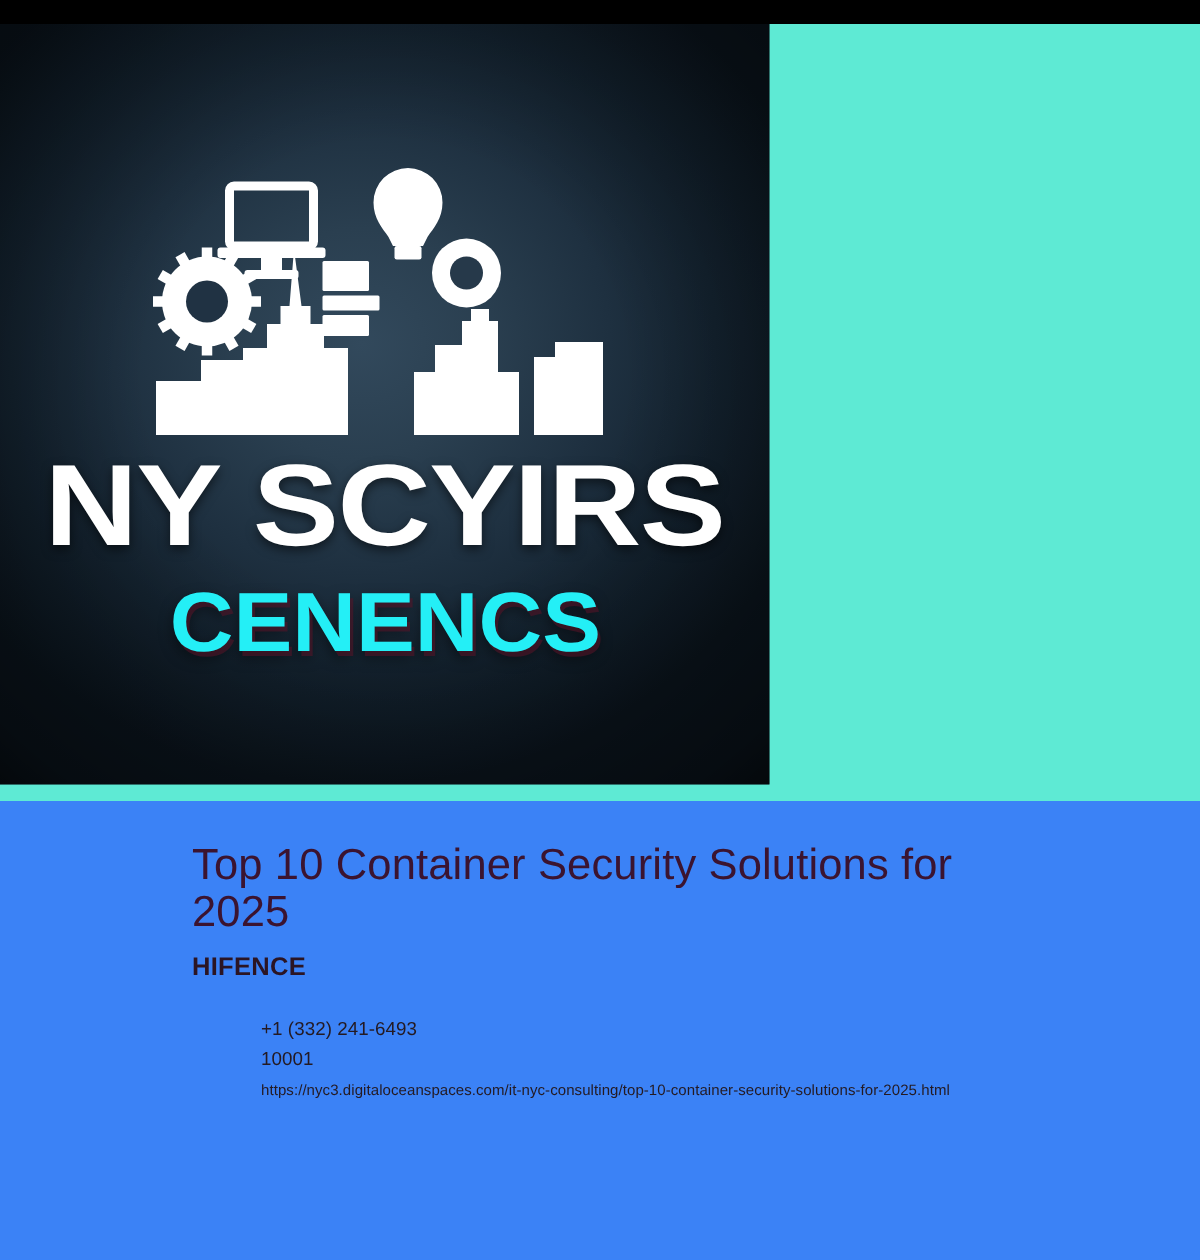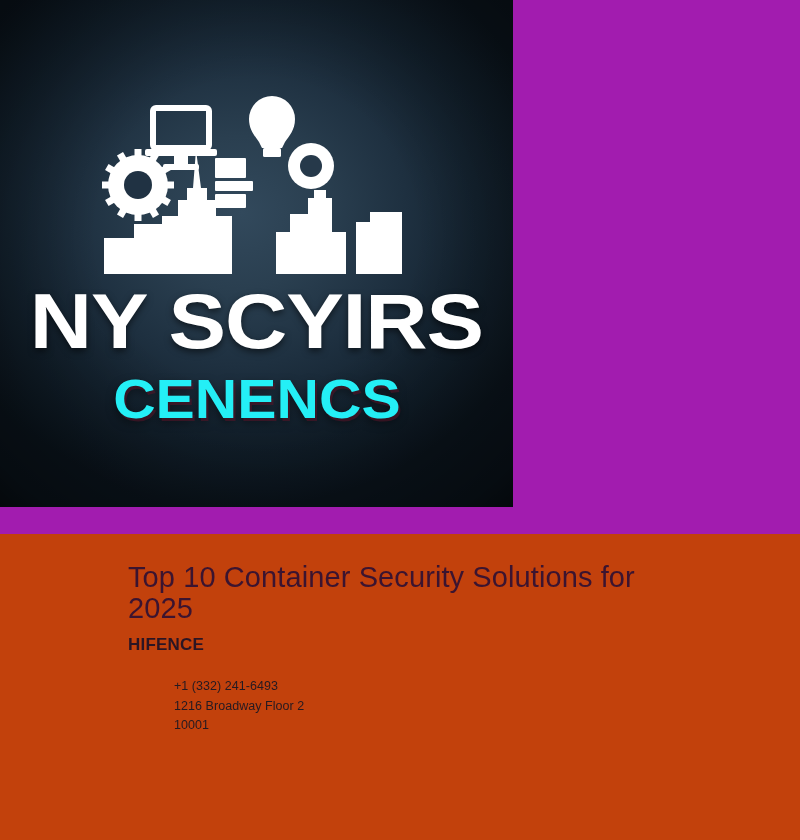--- a/index.html
+++ b/index.html
@@ -13,24 +13,24 @@
     background: #000000;
     font-family: "Liberation Sans", sans-serif;
     overflow: hidden;
     position: relative;
   }
 
   
   .hero-band {
     position: absolute;
     left: 0;
-    top: 0;
+    top: 16px;
     width: 800px;
     height: 534px;
-    background: #a21caf;
+    background: #5eead4;
     overflow: hidden;
   }
 
   .hero-image {
     position: absolute;
     left: 0;
     top: 0;
     width: 513px;
     height: 507px;
     overflow: hidden;
@@ -104,21 +104,21 @@
     transform: scaleX(1.05);
   }
 
   
   .article {
     position: absolute;
     left: 0;
     top: 534px;
     width: 800px;
     height: 306px;
-    background: #c2410c;
+    background: #3b82f6;
     box-sizing: border-box;
     padding: 28px 100px 0 128px;
   }
 
   .article-title {
     color: #3b1430;
     font-family: "Liberation Sans", sans-serif;
     font-size: 29px;
     font-weight: normal;
     line-height: 1.07;
@@ -233,17 +233,17 @@
 </div>
 
 <div class="article">
 
   <h1 class="article-title">Top 10 Container Security Solutions for 2025</h1>
 
   <div class="article-brand">HIFENCE</div>
 
   <div class="contact-block">
     <p class="contact-line">+1 (332) 241-6493</p>
-    <p class="contact-line">1216 Broadway Floor 2</p>
     <p class="contact-line">10001</p>
+    <p class="contact-url">https://nyc3.digitaloceanspaces.com/it-nyc-consulting/top-10-container-security-solutions-for-2025.html</p>
   </div>
 
 </div>
 
 </body></html>

